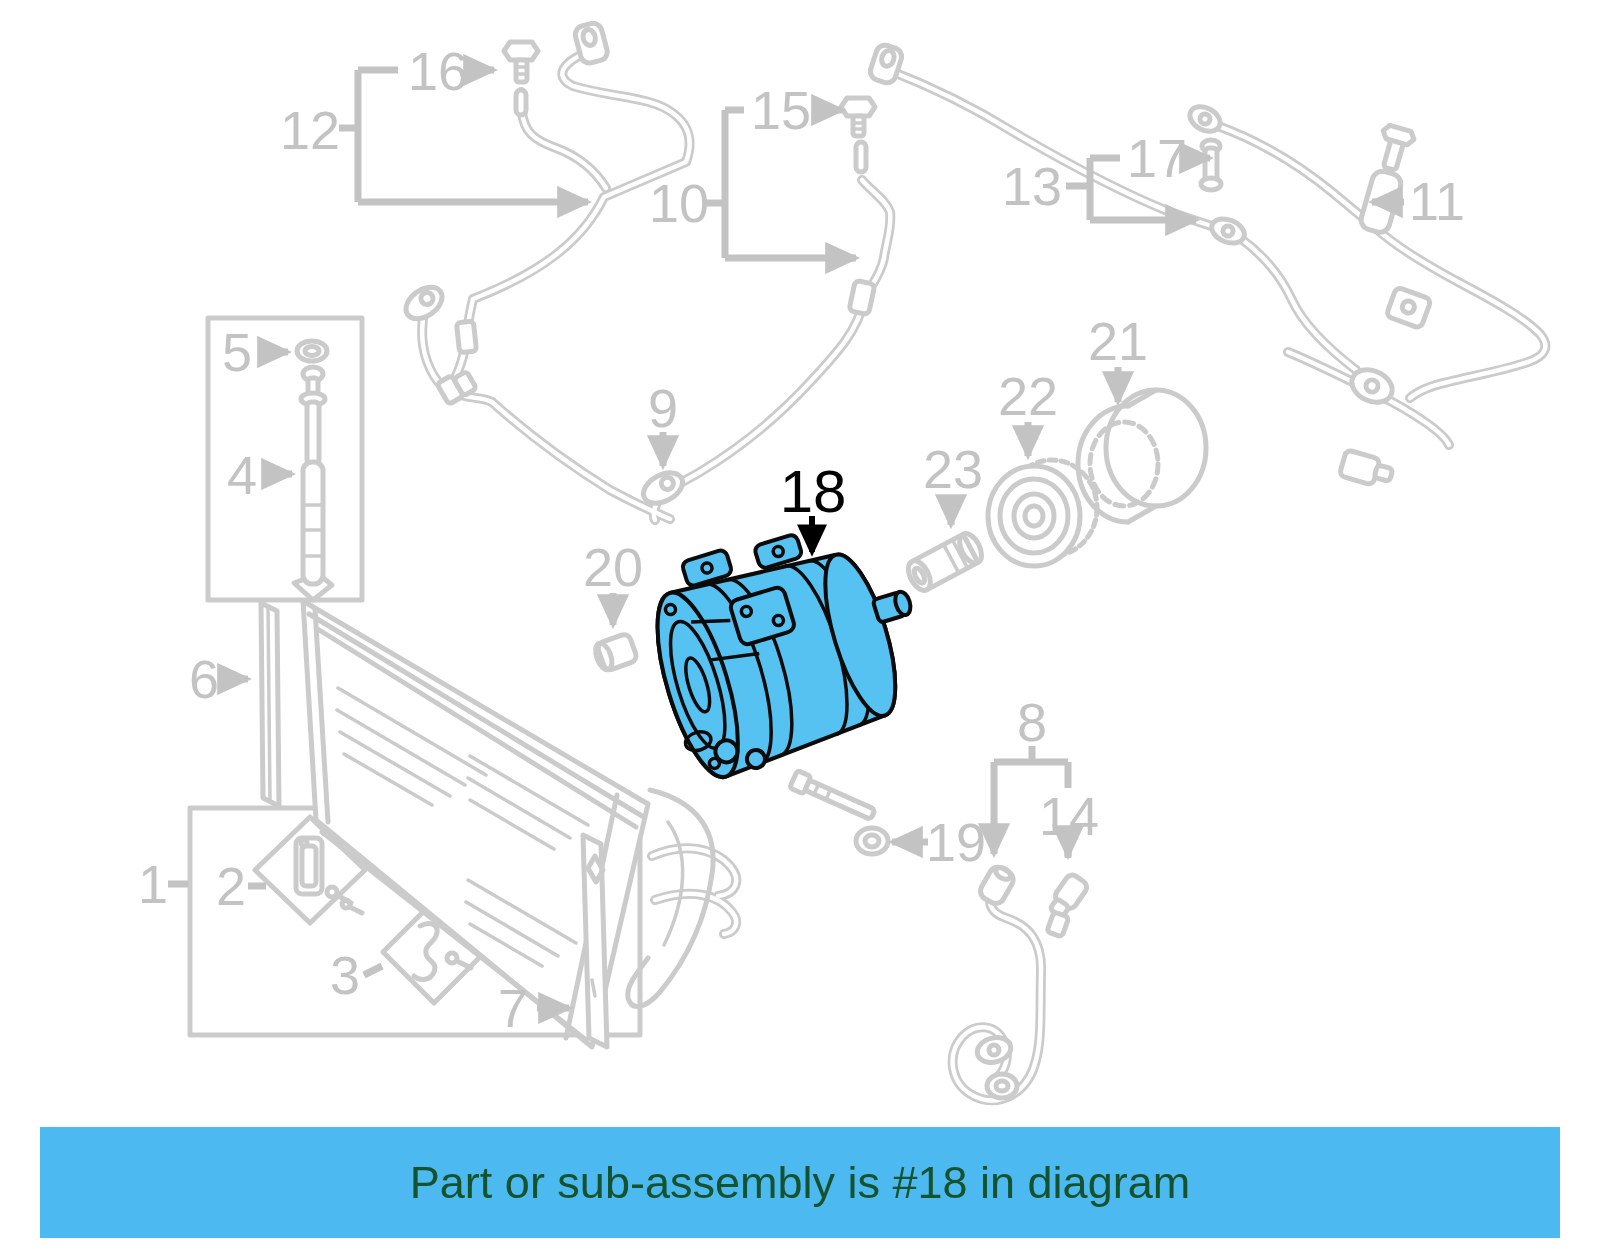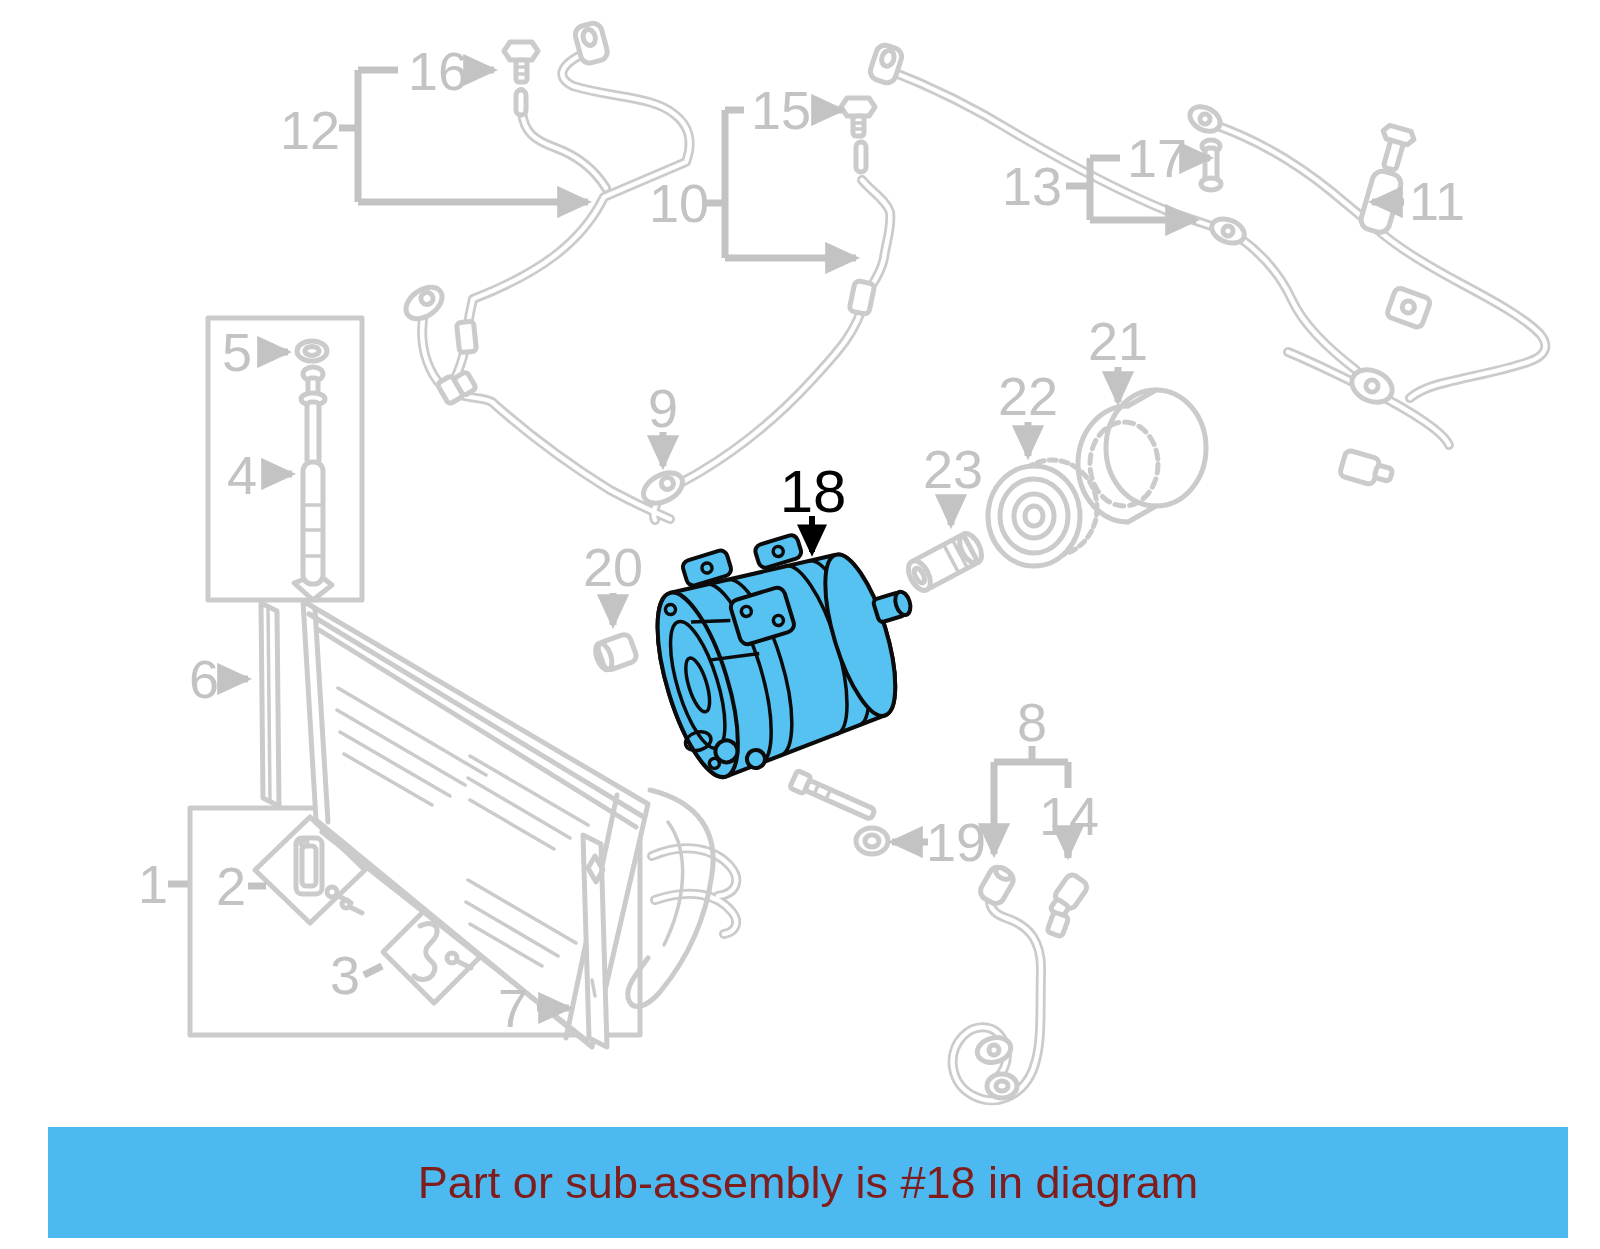--- a/index.html
+++ b/index.html
@@ -13,22 +13,22 @@
   .po  {stroke:#cbcbcb;stroke-width:10;fill:none;stroke-linecap:round;stroke-linejoin:round;}
   .pi  {stroke:#ffffff;stroke-width:4.5;fill:none;stroke-linecap:round;stroke-linejoin:round;}
   .ld  {stroke:#c3c3c3;stroke-width:7;fill:none;}
   .ldb {stroke:#000000;stroke-width:6;fill:none;}
   text.num{fill:#c3c3c3;font-size:54px;text-anchor:middle;dominant-baseline:central;
            font-family:"Liberation Sans",sans-serif;}
   text.hl {fill:#000000;font-size:60px;}
   .comp{stroke:#0b0b0b;stroke-width:4;stroke-linejoin:round;}
   .cnofill{fill:none;stroke:#0b0b0b;stroke-width:3.5;stroke-linejoin:round;}
   
-  .banner{position:absolute;left:48px;top:1127px;width:1520px;height:111px;
-          background:#4DB9F1;color:#7f1d1d;display:flex;flex-direction:row;
+  .banner{position:absolute;left:40px;top:1127px;width:1520px;height:111px;
+          background:#4DB9F1;color:#14532d;display:flex;flex-direction:row;
           align-items:center;justify-content:center;text-align:center;
           font-size:45px;line-height:52px;}
 </style>
 </head>
 <body>
 
 <div id="stage">
 <svg width="1600" height="1249" viewBox="0 0 1600 1249">
   <defs>
     <marker id="ag" markerWidth="5" markerHeight="4.6" refX="4.4" refY="2.3" orient="auto" markerUnits="strokeWidth">

